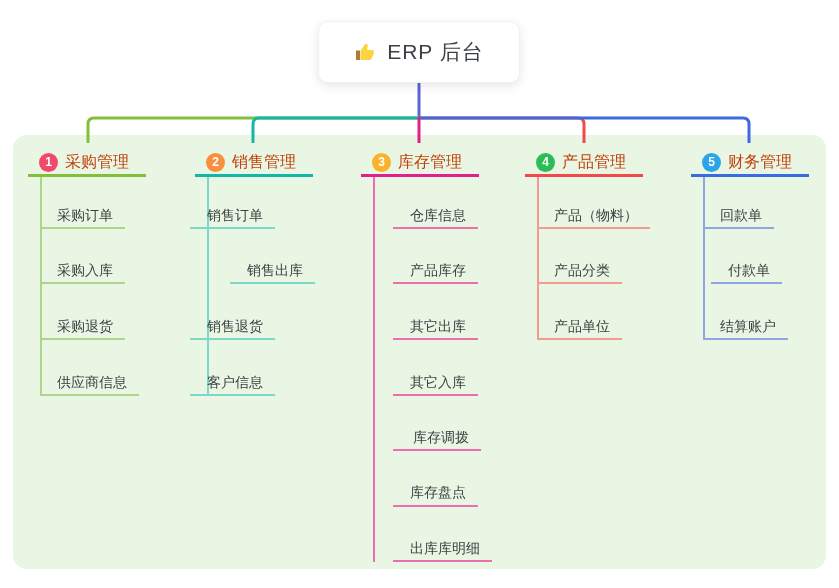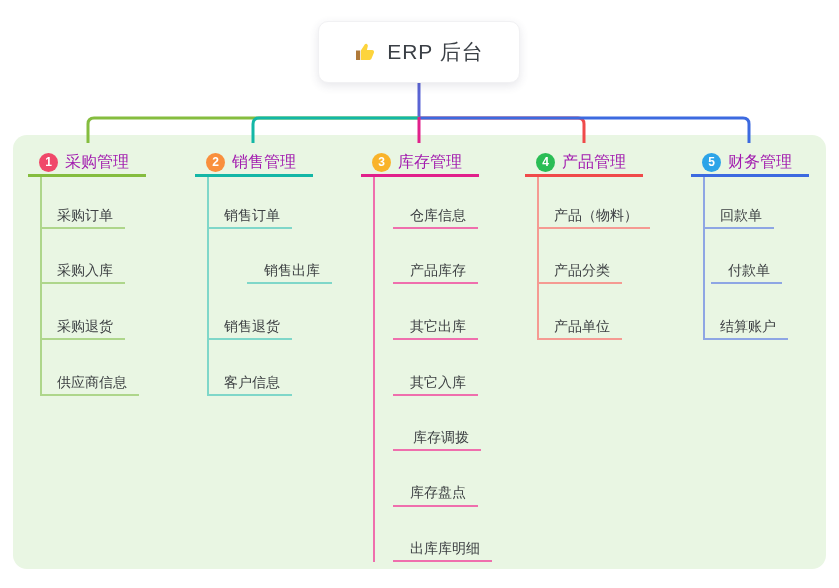--- a/index.html
+++ b/index.html
@@ -76,21 +76,21 @@
     font-weight: bold;
     display: inline-flex;
     align-items: center;
     justify-content: center;
     margin-right: 7px;
     flex: 0 0 auto;
   }
   .branch-label {
     font-size: 16px;
     font-weight: 500;
-    color: #a21caf;
+    color: #c2410c;
     text-align: right;
   }
 
   .vline {
     position: absolute;
     top: 177px;
     width: 2px;
     z-index: 2;
   }
 
@@ -111,21 +111,21 @@
   .r0 { top: 205px; }
   .r1 { top: 260px; }
   .r2 { top: 316px; }
   .r3 { top: 372px; }
   .r4 { top: 427px; }
   .r5 { top: 483px; font-family: Liberation Serif, serif; }
   .r6 { top: 538px; }
 
   
   .bx1 { left: 28px; }  .bv1 { left: 40px; }  .bc1 { left: 40px; }
-  .bx2 { left: 195px; } .bv2 { left: 207px; } .bc2 { left: 207px; }
+  .bx2 { left: 195px; } .bv2 { left: 207px; } .bc2 { left: 190px; }
   .bx3 { left: 361px; } .bv3 { left: 373px; } .bc3 { left: 373px; margin-left: 20px; }
   .bx4 { left: 525px; } .bv4 { left: 537px; } .bc4 { left: 537px; }
   .bx5 { left: 691px; } .bv5 { left: 703px; } .bc5 { left: 703px; }
 
   .h219 { height: 219px; }
   .h385 { height: 385px; }
   .h163 { height: 163px; }
 </style>
 </head>
 <body>

